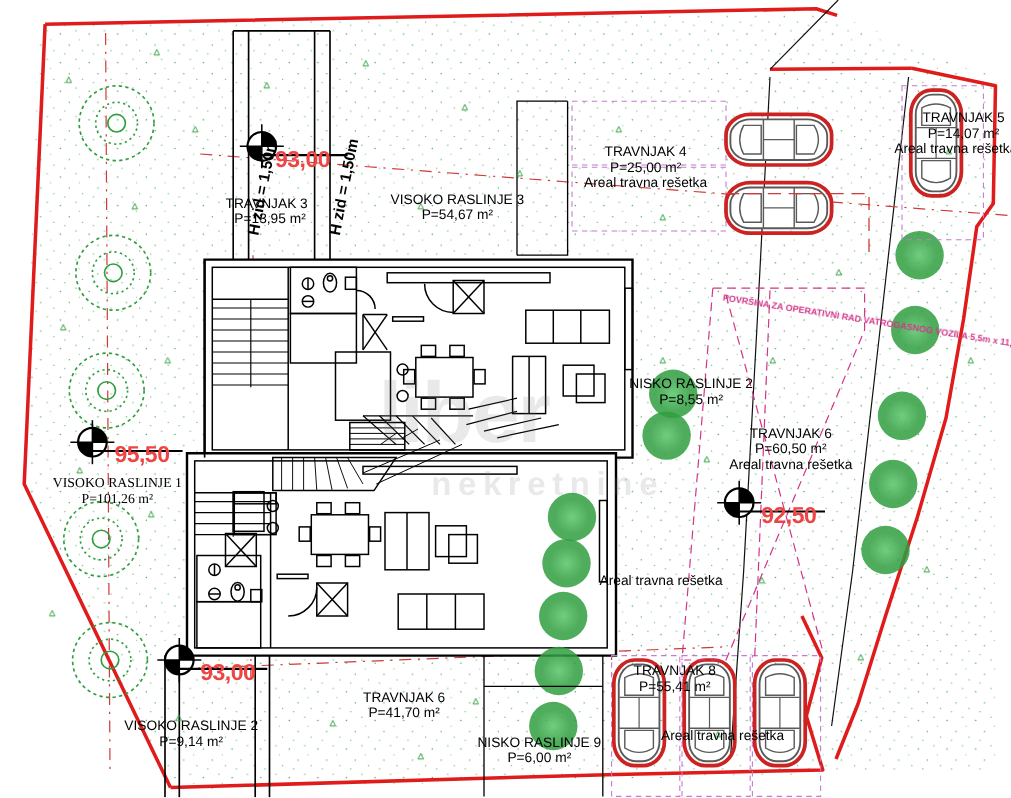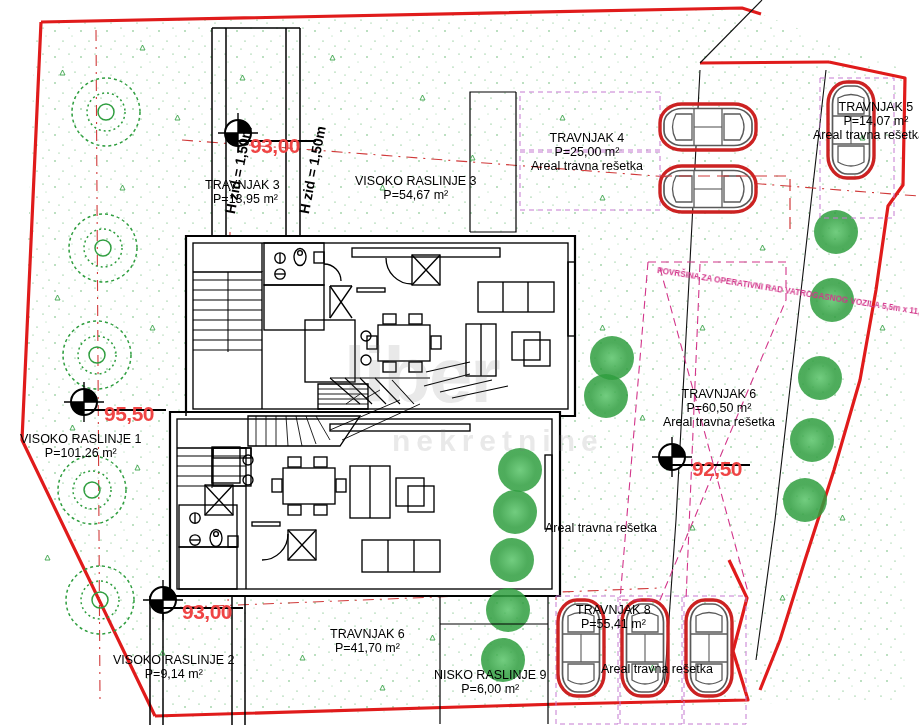--- a/index.html
+++ b/index.html
@@ -443,29 +443,33 @@
     <span class="ln">TRAVNJAK 5</span>
     <span class="ln">P=14,07 m²</span>
     <span class="ln" style="margin-left:-14px;">Areal travna rešetka</span>
   </div>
 
   <div class="fireTxt" style="left:658px;top:266px;transform:rotate(9deg);">
     <span class="ln">POVRŠINA ZA OPERATIVNI RAD</span>
     <span class="ln">VATROGASNOG VOZILA 5,5m x 11,0m</span>
   </div>
 
+  <div class="lbl t15 c" style="left:572px;top:342px;">
+    <span class="ln">NISKO RASLINJE 2</span>
+    <span class="ln">P=8,55 m²</span>
+  </div>
 
 
   <div class="lbl t15 c" style="left:663px;top:387px;">
     <span class="ln">TRAVNJAK 6</span>
     <span class="ln">P=60,50 m²</span>
     <span class="ln">Areal travna rešetka</span>
   </div>
 
-  <div class="lbl t15 c" style="left:20px;top:432px;">
+  <div class="lbl t15 c" style="left:48px;top:432px;font-family:Liberation Serif, serif;">
     <span class="ln">VISOKO RASLINJE 1</span>
     <span class="ln">P=101,26 m²</span>
   </div>
 
   <div class="lbl t15" style="left:545px;top:521px;">Areal travna rešetka</div>
 
   <div class="lbl t15 c" style="left:113px;top:612px;margin-top:41px;">
     <span class="ln">VISOKO RASLINJE  2</span>
     <span class="ln">P=9,14 m²</span>
   </div>

